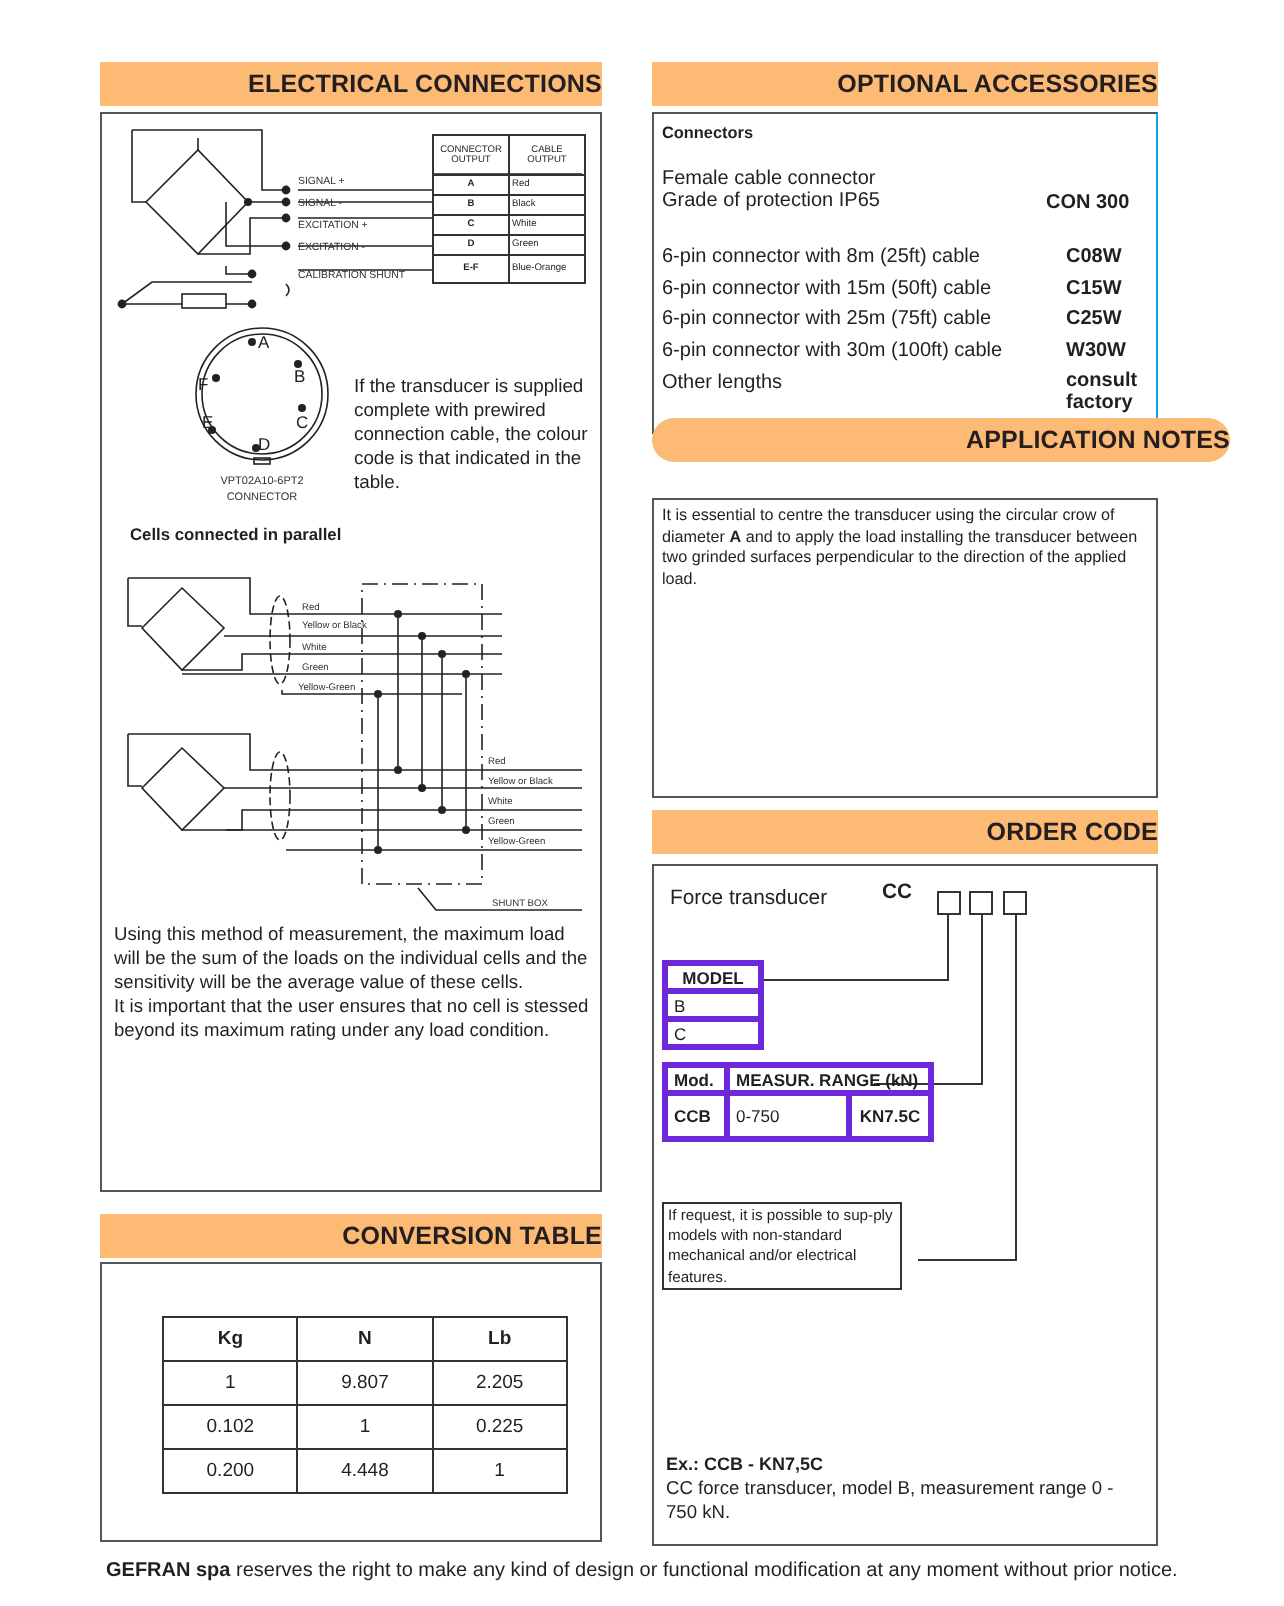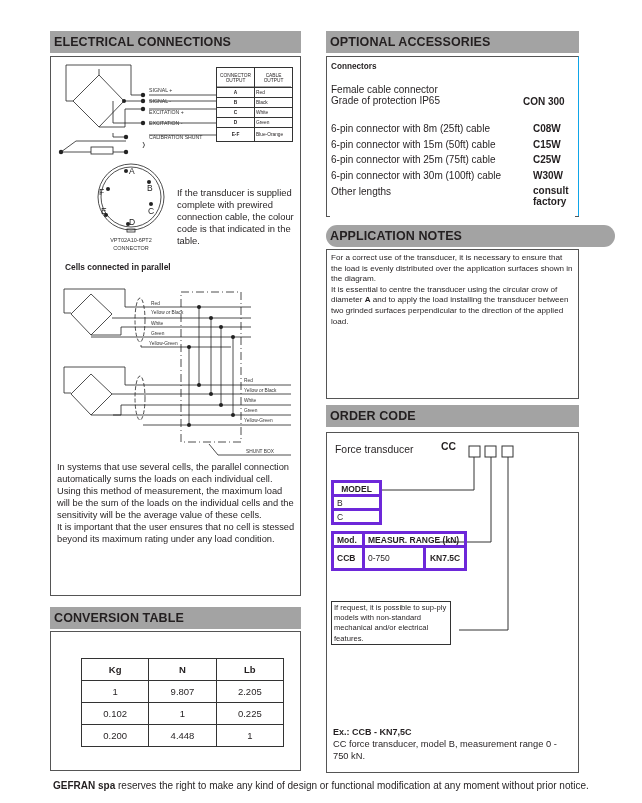--- a/index.html
+++ b/index.html
@@ -1,17 +1,17 @@
 <!DOCTYPE html>
 <html><head>
 <meta charset="utf-8">
 <style>
   html, body { margin:0; padding:0; background:#ffffff; }
   body { width:642px; height:803px; position:relative; font-family:"Liberation Sans", sans-serif; color:#231f20; overflow:hidden; }
-  .sec-head { position:absolute; background:#a3a3a3; font-weight:bold; font-size:12.5px; padding:0 0 0 4px; line-height:22px; height:22px; box-sizing:border-box; letter-spacing:0.1px; }
+  .sec-head { position:absolute; background:#fdba74; font-weight:bold; font-size:12.5px; padding:0 0 0 4px; line-height:22px; height:22px; box-sizing:border-box; letter-spacing:0.1px;text-align:right; }
   .box { position:absolute; border:1px solid #555; box-sizing:border-box; background:#fff; }
   .mid { font-size:10px; line-height:12.2px; }
   .abs { position:absolute; }
   table { border-collapse:collapse; }
   svg text { font-family:"Liberation Sans", sans-serif; }
   .conv td, .conv th { border:1px solid #333; text-align:center; font-size:9.5px; height:19px; }
   .conv th { font-weight:bold; }
   .conv { position:absolute; }
   .oc-tbl td { border:3px solid #6d28d9; font-size:8.5px; padding:0 3px; }
 </style>
@@ -165,21 +165,20 @@
       <text x="193" y="105">Red</text>
       <text x="193" y="115">Yellow or Black</text>
       <text x="193" y="125">White</text>
       <text x="193" y="135">Green</text>
       <text x="193" y="145">Yellow-Green</text>
       <text x="195" y="176">SHUNT BOX</text>
     </g>
   </svg>
 
   <div class="abs" style="left:6px;top:404px;width:240px;font-size:9.3px;line-height:12px;">
-    <div>In systems that use several cells, the parallel connection automatically sums the loads on each individual cell.</div>
     <div>Using this method of measurement, the maximum load will be the sum of the loads on the individual cells and the sensitivity will be the average value of these cells.</div>
     <div>It is important that the user ensures that no cell is stessed beyond its maximum rating under any load condition.</div>
   </div>
 </div>
 
 <div class="sec-head" style="left:50px;top:607px;width:251px;">CONVERSION TABLE</div>
 <div class="box" style="left:50px;top:631px;width:251px;height:140px;">
   <table class="conv" style="left:30px;top:26px;width:203px;">
     <tbody>
         <tr>
@@ -220,24 +219,23 @@
   <div class="abs mid" style="left:4px;top:97px;">6-pin connector with 25m (75ft) cable</div>
   <div class="abs mid" style="left:206px;top:97px;font-weight:bold;">C25W</div>
   <div class="abs mid" style="left:4px;top:113px;">6-pin connector with 30m (100ft) cable</div>
   <div class="abs mid" style="left:206px;top:113px;font-weight:bold;">W30W</div>
   <div class="abs mid" style="left:4px;top:129px;">Other lengths</div>
   <div class="abs mid" style="left:206px;top:129px;width:40px;font-weight:bold;line-height:10.5px;">consult factory</div>
 </div>
 <div class="abs" style="left:326px;top:212px;width:4px;border-bottom:1px solid #555;height:4px;"></div>
 <div class="abs" style="left:575px;top:212px;width:4px;border-bottom:1px solid #555;height:4px;"></div>
 
-<div class="sec-head" style="left:326px;top:225px;width:289px;border-radius:11px;">APPLICATION NOTES</div>
+<div class="sec-head" style="left:326px;top:209px;width:289px;border-radius:11px;">APPLICATION NOTES</div>
 <div class="box" style="left:326px;top:249px;width:253px;height:150px;">
   <div class="abs" style="left:4px;top:3px;width:244px;font-size:8.1px;line-height:10.6px;">
-    <div>For a correct use of the transducer,  it is necessary to ensure that the load is evenly distributed over the application surfaces shown in the diagram.</div>
     <div><span>It is essential to centre the transducer using the circular crow of diameter </span><b>A</b><span> and to apply the load installing the transducer between two grinded surfaces perpendicular to the direction of the applied load.</span></div>
   </div>
 </div>
 
 <div class="sec-head" style="left:326px;top:405px;width:253px;">ORDER CODE</div>
 <div class="box" style="left:326px;top:432px;width:253px;height:341px;">
   <div class="abs" style="left:8px;top:11px;font-size:10.4px;">Force transducer</div>
   <div class="abs" style="left:114px;top:8px;font-size:10.4px;font-weight:bold;">CC</div>
 
   <svg class="abs" style="left:0;top:0" width="252" height="340" viewBox="0 0 252 340">

